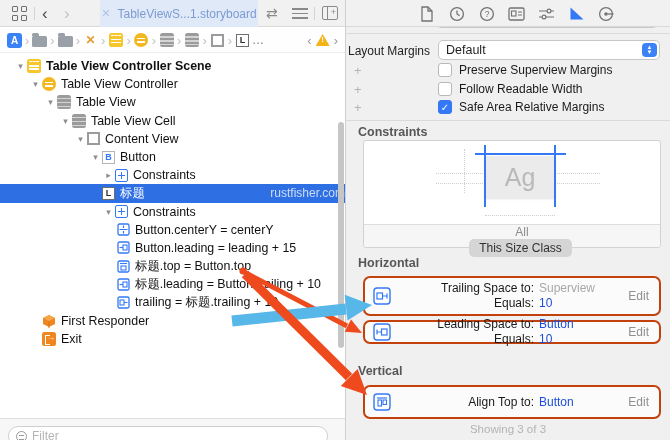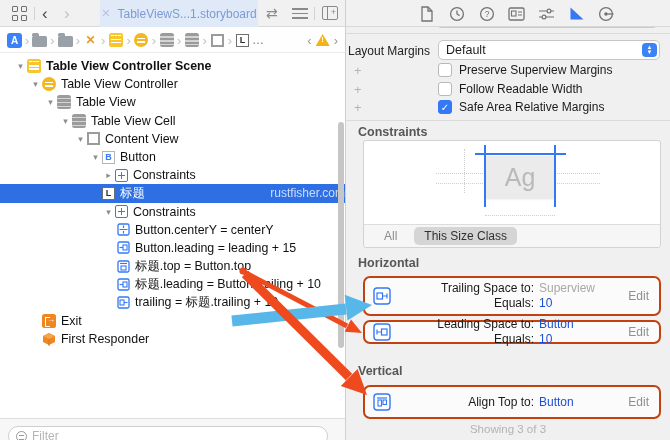--- a/index.html
+++ b/index.html
@@ -98,21 +98,21 @@
   .cbox { position:absolute; left:92px; width:14px; height:14px; border-radius:3px; background:#fff; border:1px solid #b8b8b8; }
   .cbox.on { background:#3478f6; border-color:#3478f6; color:#fff; font-size:10px; text-align:center; line-height:14px; }
   .clbl { position:absolute; left:113px; color:#1a1a1a; }
   .sect { position:absolute; left:12px; font-weight:bold; color:#575757; font-size:12.5px; }
   .pvbox { position:absolute; left:17px; top:140px; width:298px; height:108px; background:#fff; border:1px solid #d3d3d3; border-radius:3px; }
   .pv-ag { position:absolute; left:121px; top:15px; width:70px; height:42px; background:#ebebeb; box-shadow:0 1px 2px rgba(0,0,0,.12); color:#b9b9b9; font-size:25px; text-align:center; line-height:42px; }
   .bl { position:absolute; background:#3478f6; }
   .dot { position:absolute; border:0; }
   .dash-h { border-top:1.5px dotted #cfcfcf; height:0; }
   .dash-v { border-left:1.5px dotted #cfcfcf; width:0; }
-  .pv-strip { position:absolute; left:0; bottom:0; width:100%; height:23px; border-top:1px solid #ddd; background:#f6f6f6; border-radius:0 0 3px 3px; display:flex; align-items:center; }
+  .pv-strip { position:absolute; left:0; bottom:0; width:100%; height:23px; border-top:1px solid #ddd; background:#f6f6f6; border-radius:0 0 3px 3px; display:flex; align-items:center;flex-direction:column; }
   .seg-all { margin-left:20px; color:#8d8d8d; }
   .seg-pill { margin-left:17px; background:#d5d5d5; border-radius:5px; padding:2px 10px; color:#303030; }
   .card { position:absolute; left:17px; width:298px; background:#fbfbfb; border:2px solid #c2410c; border-radius:7px; }
   .cicon { position:absolute; left:8px; top:50%; transform:translateY(-50%); width:18px; height:18px; }
   .cedit { position:absolute; right:10px; top:50%; transform:translateY(-50%); color:#8f8f8f; }
   .ctext { position:absolute; left:36px; right:46px; top:50%; transform:translateY(-50%); }
   .cline { display:flex; line-height:15px; }
   .cl { width:138px; text-align:right; padding-right:5px; color:#1a1a1a; }
   .cv { color:#1d4ed8; }
   .cv.muted { color:#a8a8a8; }
@@ -354,34 +354,34 @@
           <rect x="1" y="1" width="11" height="11" rx="1.5" fill="#fff" stroke="#3478f6" stroke-width="1.3"></rect>
           <rect x="3" y="4" width="4" height="5" fill="none" stroke="#3478f6" stroke-width="1.1"></rect>
           <path d="M7 6.5h3.5" stroke="#3478f6" stroke-width="1.1"></path>
         </svg>
     </span>
     <span class="tlabel">trailing = 标题.trailing + 10</span>
   </div>
   <div class="orow d1">
     <span class="disc"></span>
     <span class="ticon">
-        <span class="exitic"></span>
-      </span>
-    <span class="tlabel">Exit</span>
-  </div>
-  <div class="orow d1">
-    <span class="disc"></span>
-    <span class="ticon">
       <svg class="frcube" viewBox="0 0 14 14">
           <path d="M7 1l6 3v6l-6 3-6-3V4z" fill="#f0861f"></path>
           <path d="M7 1l6 3-6 3-6-3z" fill="#f6a54a"></path>
           <path d="M7 7v7" stroke="#d9761a" stroke-width="1"></path>
         </svg>
     </span>
     <span class="tlabel">First Responder</span>
+  </div>
+  <div class="orow d1">
+    <span class="disc"></span>
+    <span class="ticon">
+        <span class="exitic"></span>
+      </span>
+    <span class="tlabel">Exit</span>
   </div>
 </div>
 
 <div class="lscroll"></div>
 
 <div class="filterbar">
   <div class="ffield">
     <span class="fico"></span>
     <span class="fph">Filter</span>
   </div>

